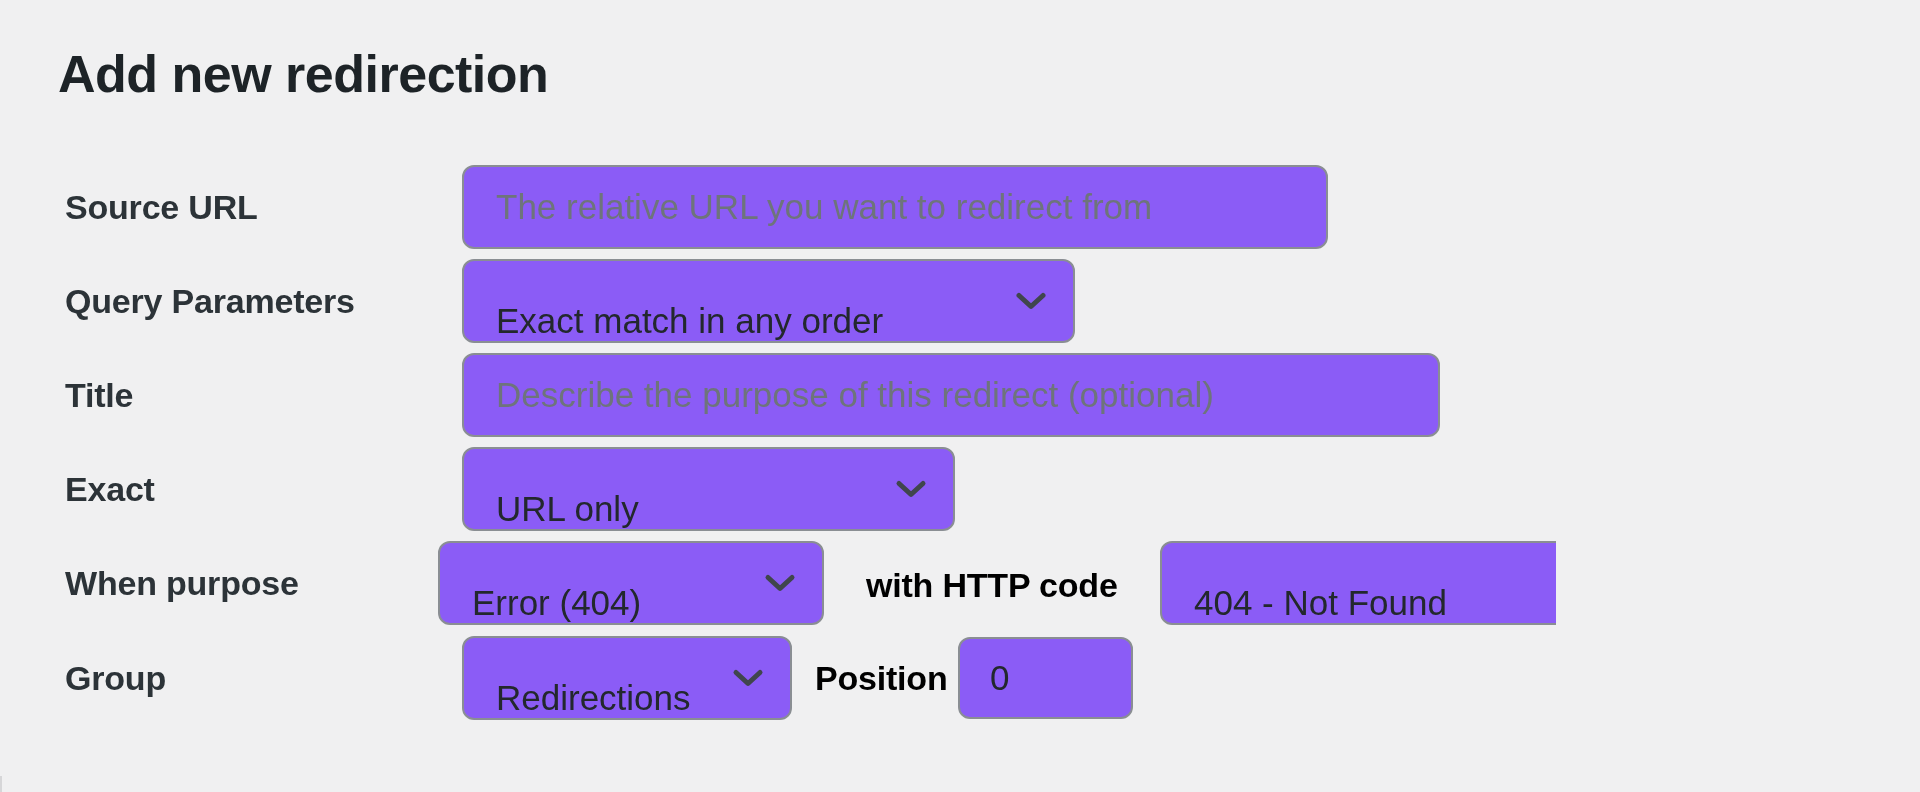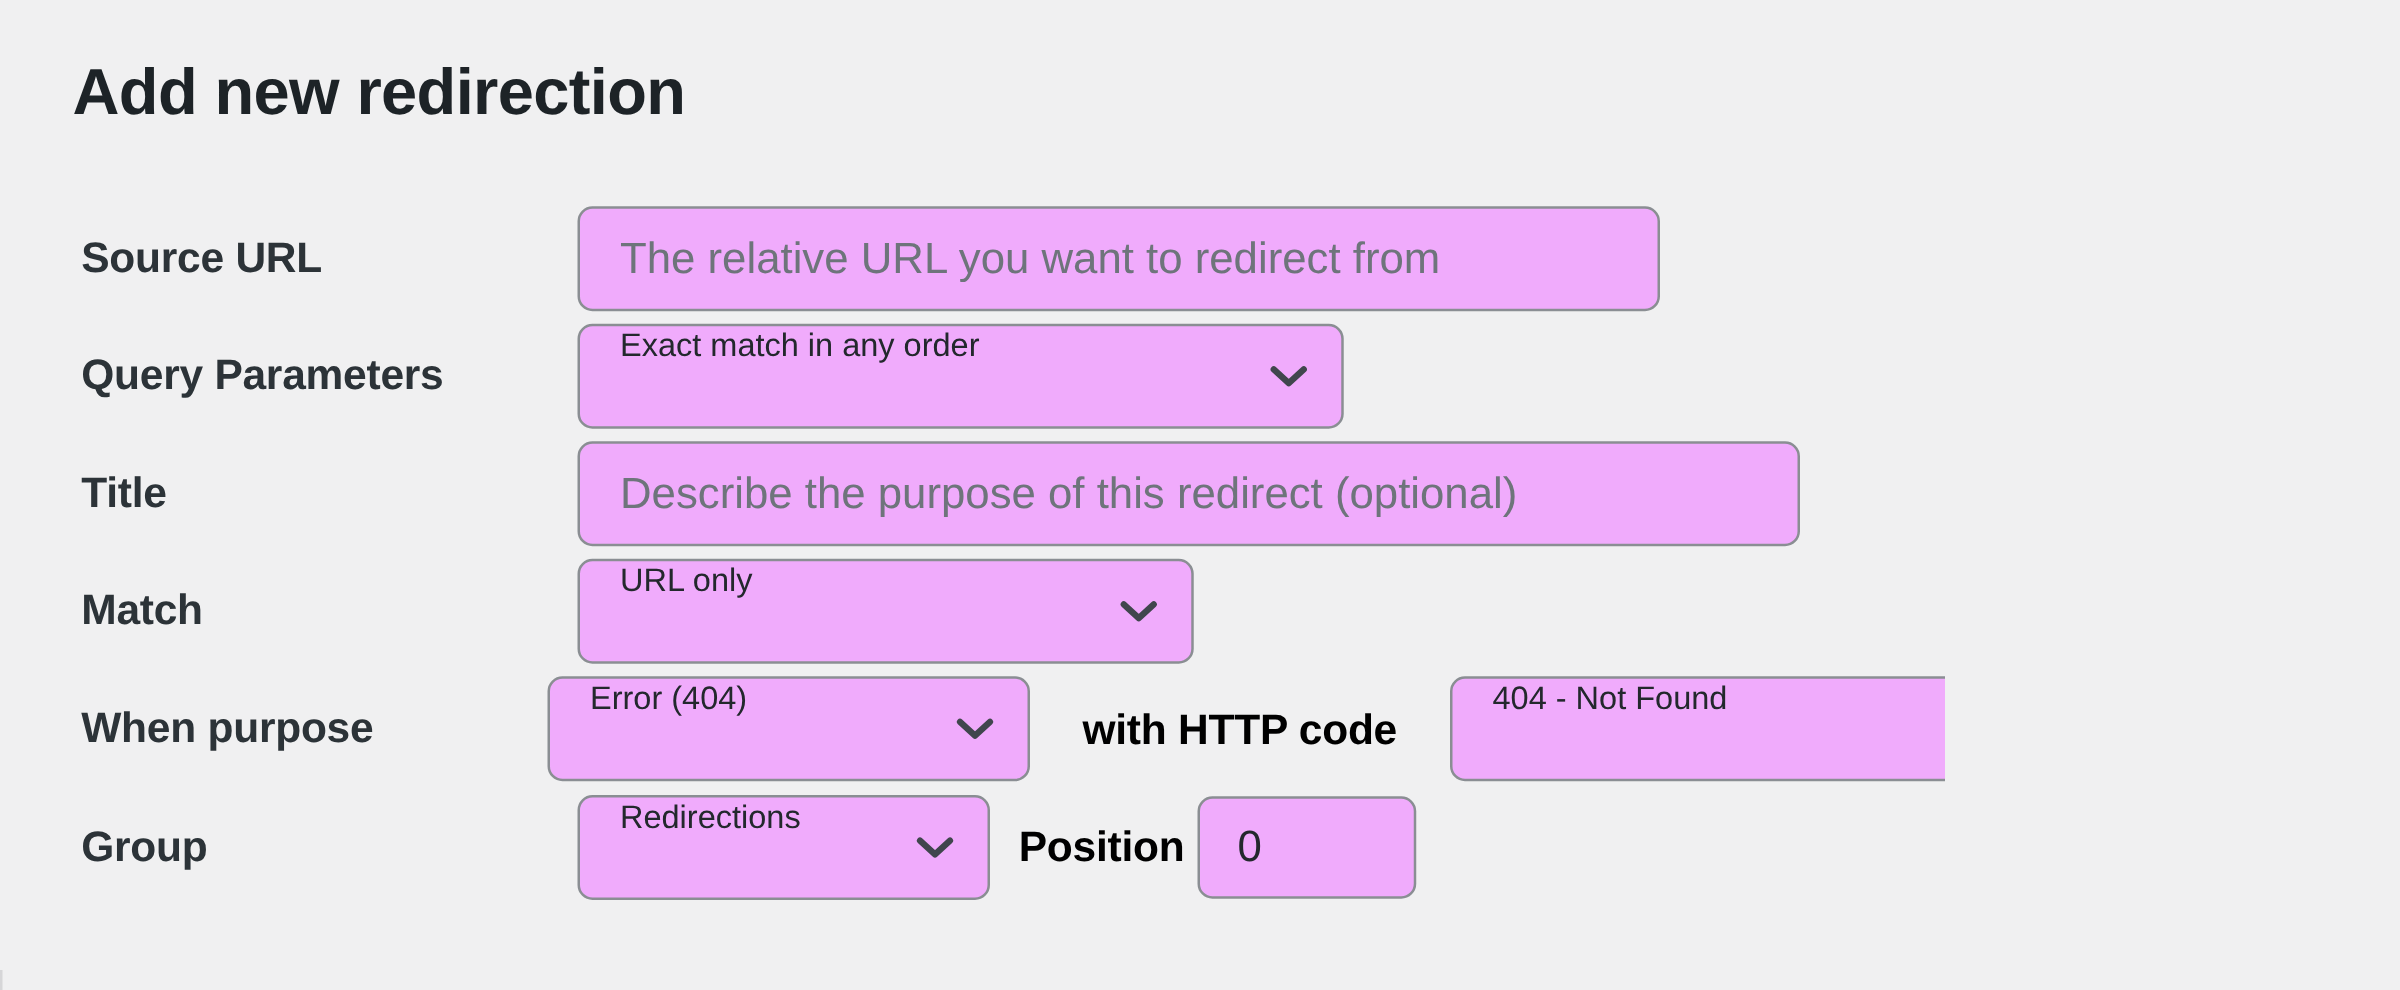--- a/index.html
+++ b/index.html
@@ -37,41 +37,41 @@
     font-size:34px;
     font-weight:700;
     color:#000000;
     letter-spacing:-0.2px;
     white-space:nowrap;
   }
   .ctl{
     position:absolute;
     box-sizing:border-box;
     height:84px;
-    background:#f0abfc;
+    background:#8b5cf6;
     border:2.5px solid #8a8e93;
     border-radius:12px;
   }
   .text-input{
     font-family:"Liberation Sans",sans-serif;
     font-size:35px;
     color:#23282d;
     padding:0 24px 0 32px;
     outline:none;
     -webkit-appearance:none;
     appearance:none;
   }
   .text-input::placeholder{
     color:#6e747b;
     opacity:1;
   }
   .select{
     display:flex;
-    align-items:flex-start;
-    font-size:26px;
+    align-items:flex-end;
+    font-size:35px;
     color:#23282d;
     padding:0 70px 0 32px;
     cursor:pointer;
     white-space:nowrap;
   }
   .chevron{
     position:absolute;
     right:26px;
     top:50%;
     transform:translateY(-50%);
@@ -119,21 +119,21 @@
   <div class="ctl select" style="left:462px;top:259px;width:613px">
     <span>Exact match in any order</span>
     <svg class="chevron" viewBox="0 0 32 19">
       <polyline points="4,4 16,15 28,4" fill="none" stroke="#40464d" stroke-width="5" stroke-linecap="round" stroke-linejoin="round"></polyline>
     </svg>
   </div>
 
   <div class="field-label" style="top:395px">Title</div>
   <input class="ctl text-input" style="left: 462px; top: 353px; width: 978px;" placeholder="Describe the purpose of this redirect (optional)">
 
-  <div class="field-label" style="top:489px">Match</div>
+  <div class="field-label" style="top:489px">Exact</div>
   <div class="ctl select" style="left:462px;top:447px;width:493px">
     <span>URL only</span>
     <svg class="chevron" viewBox="0 0 32 19">
       <polyline points="4,4 16,15 28,4" fill="none" stroke="#40464d" stroke-width="5" stroke-linecap="round" stroke-linejoin="round"></polyline>
     </svg>
   </div>
 
   <div class="field-label" style="top:583px">When purpose</div>
   <div class="ctl select" style="left:438px;top:541px;width:386px">
     <span>Error (404)</span>

